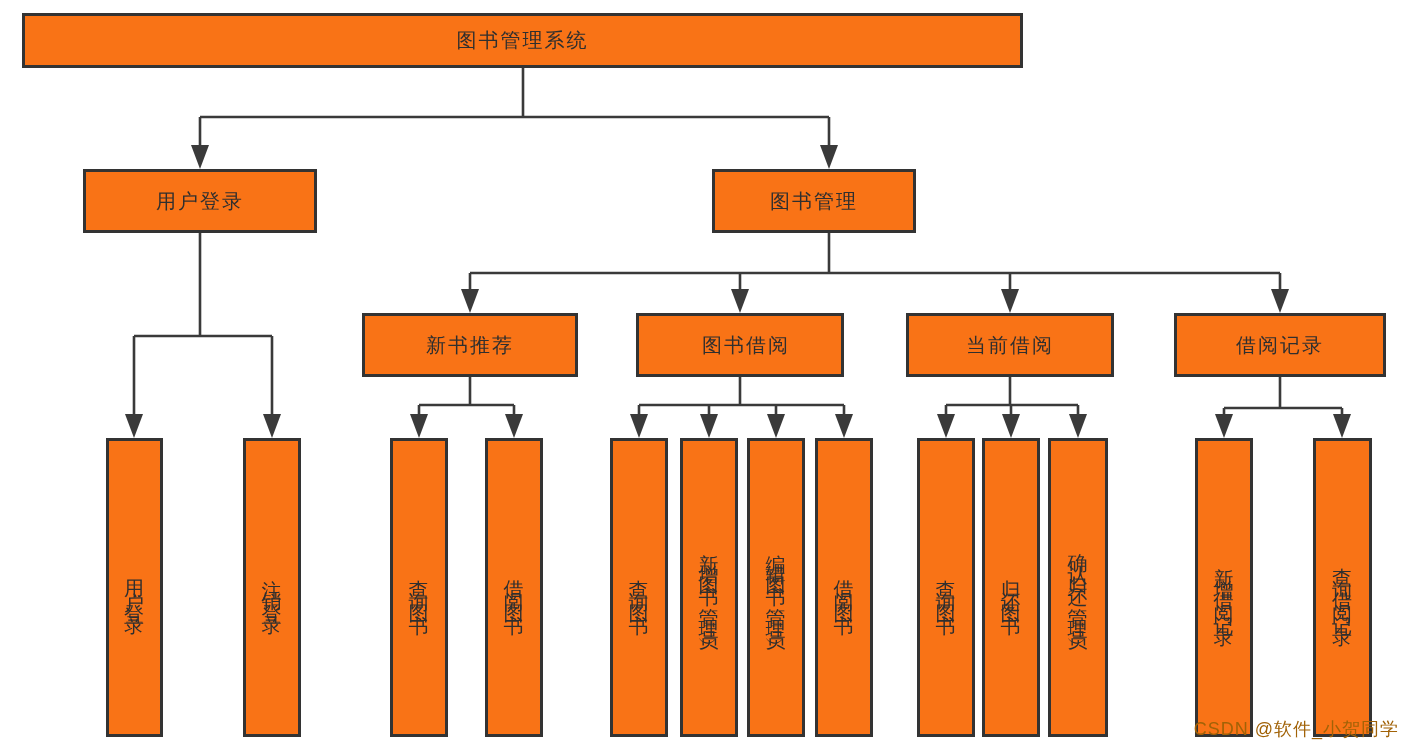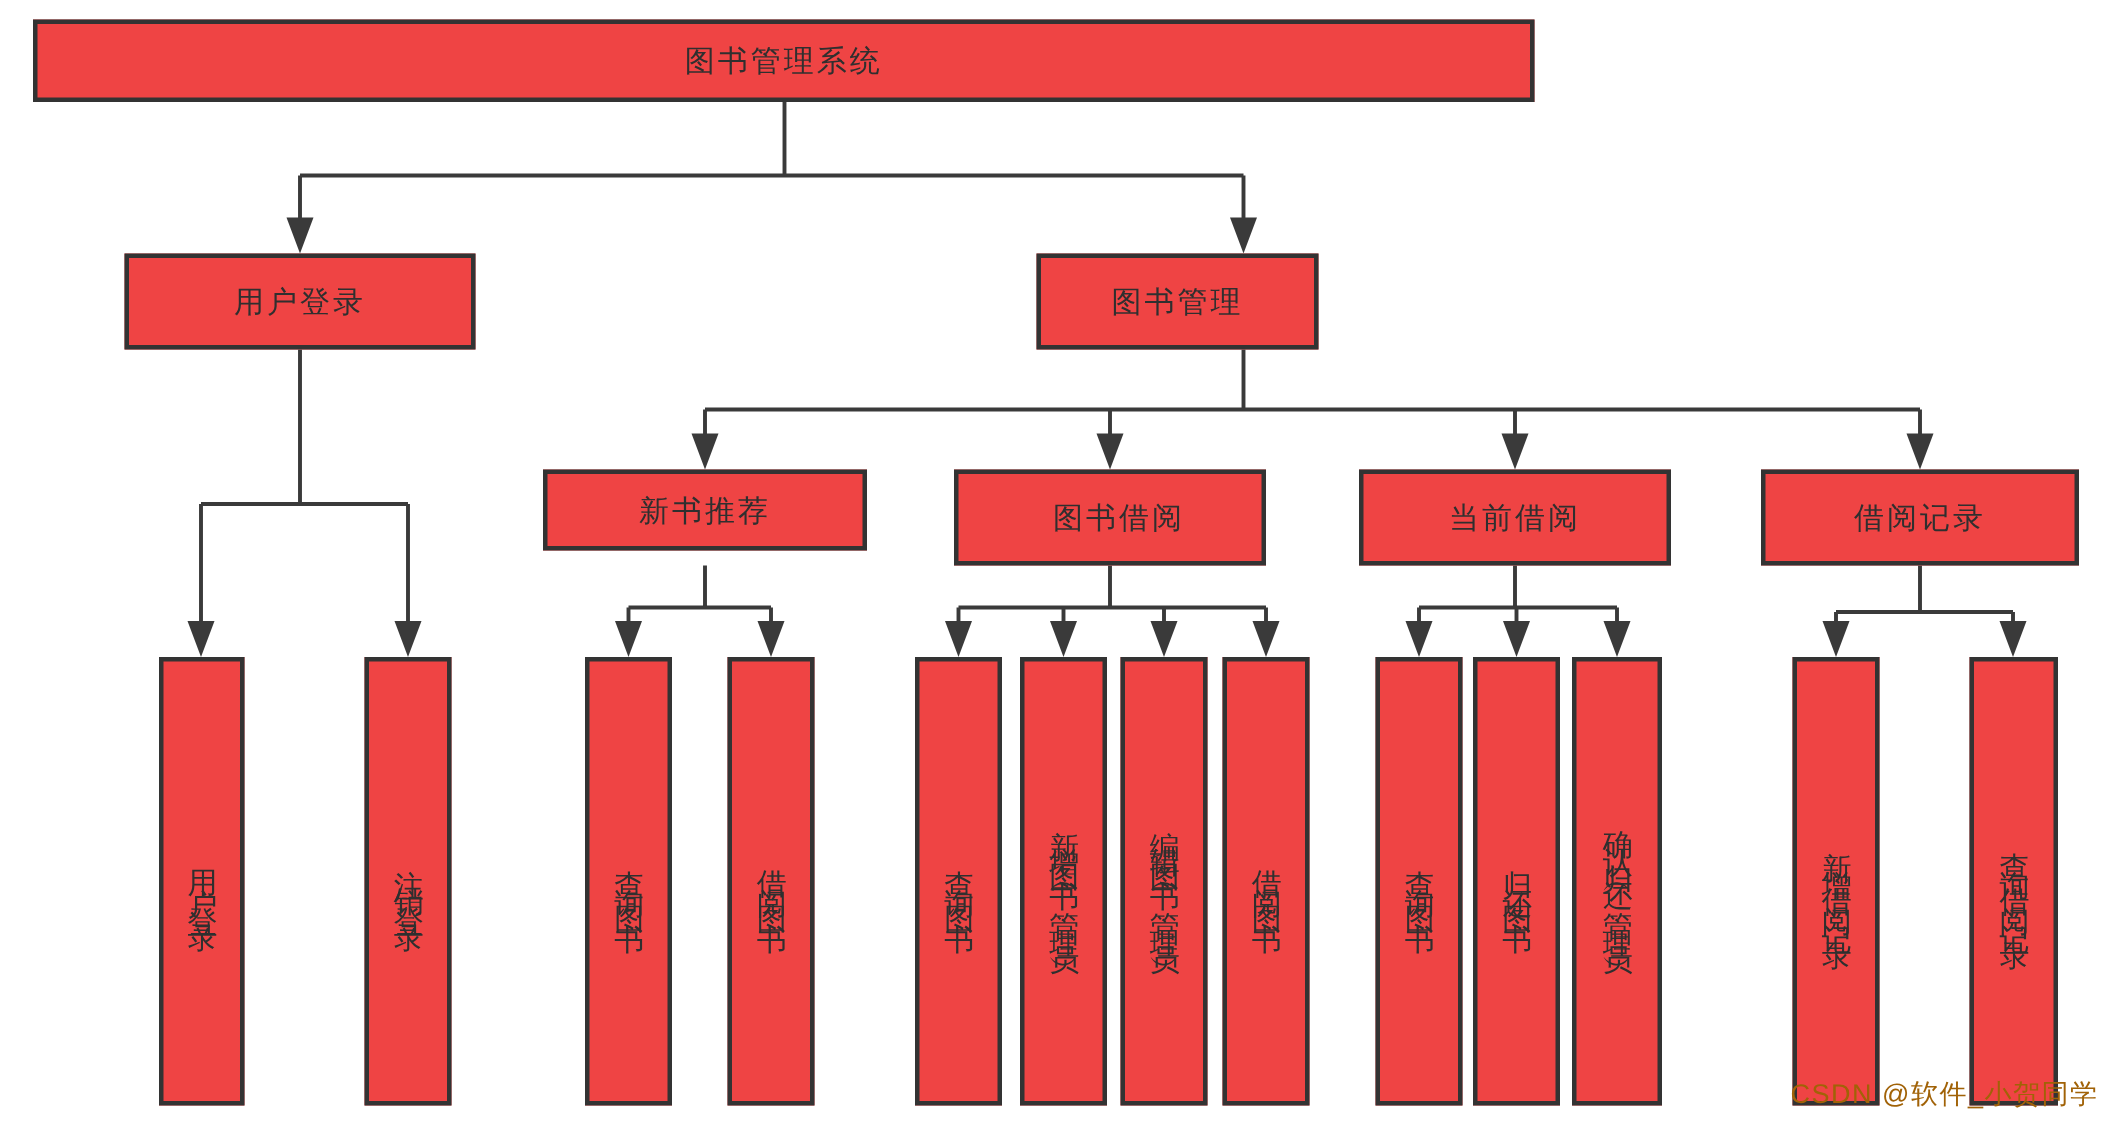--- a/index.html
+++ b/index.html
@@ -21,21 +21,21 @@
     stroke: #3a3a3a;
     stroke-width: 2.6;
     fill: none;
   }
   #connectors polygon {
     fill: #3a3a3a;
     stroke: none;
   }
   .node {
     position: absolute;
-    background: #ef4444;
+    background: #f97316;
     border: 3px solid #333333;
     box-sizing: border-box;
     display: flex;
     align-items: center;
     justify-content: center;
   }
   .hlabel {
     font-size: 20px;
     letter-spacing: 2px;
     white-space: nowrap;
@@ -118,25 +118,25 @@
     </g>
   </svg>
 
   <div class="node" style="left:22px; top:13px; width:1001px; height:55px;">
     <span class="hlabel">图书管理系统</span>
   </div>
 
   <div class="node" style="left:83px; top:169px; width:234px; height:64px;">
     <span class="hlabel">用户登录</span>
   </div>
-  <div class="node" style="left:691px; top:169px; width:188px; height:64px;">
+  <div class="node" style="left:712px; top:169px; width:204px; height:64px;">
     <span class="hlabel">图书管理</span>
   </div>
 
-  <div class="node" style="left:362px; top:313px; width:216px; height:54px;">
+  <div class="node" style="left:362px; top:313px; width:216px; height:64px;">
     <span class="hlabel">新书推荐</span>
   </div>
   <div class="node" style="left:636px; top:313px; width:208px; height:64px;padding-left:12px;">
     <span class="hlabel">图书借阅</span>
   </div>
   <div class="node" style="left:1174px; top:313px; width:212px; height:64px;">
     <span class="hlabel">借阅记录</span>
   </div>
   <div class="node" style="left:906px; top:313px; width:208px; height:64px;">
     <span class="hlabel">当前借阅</span>

